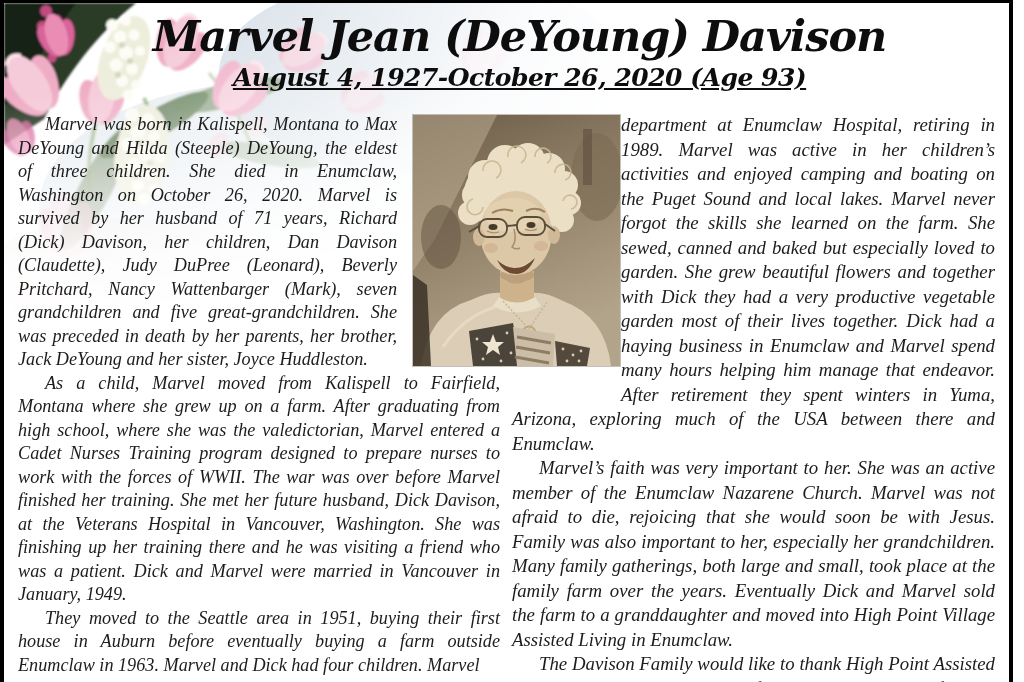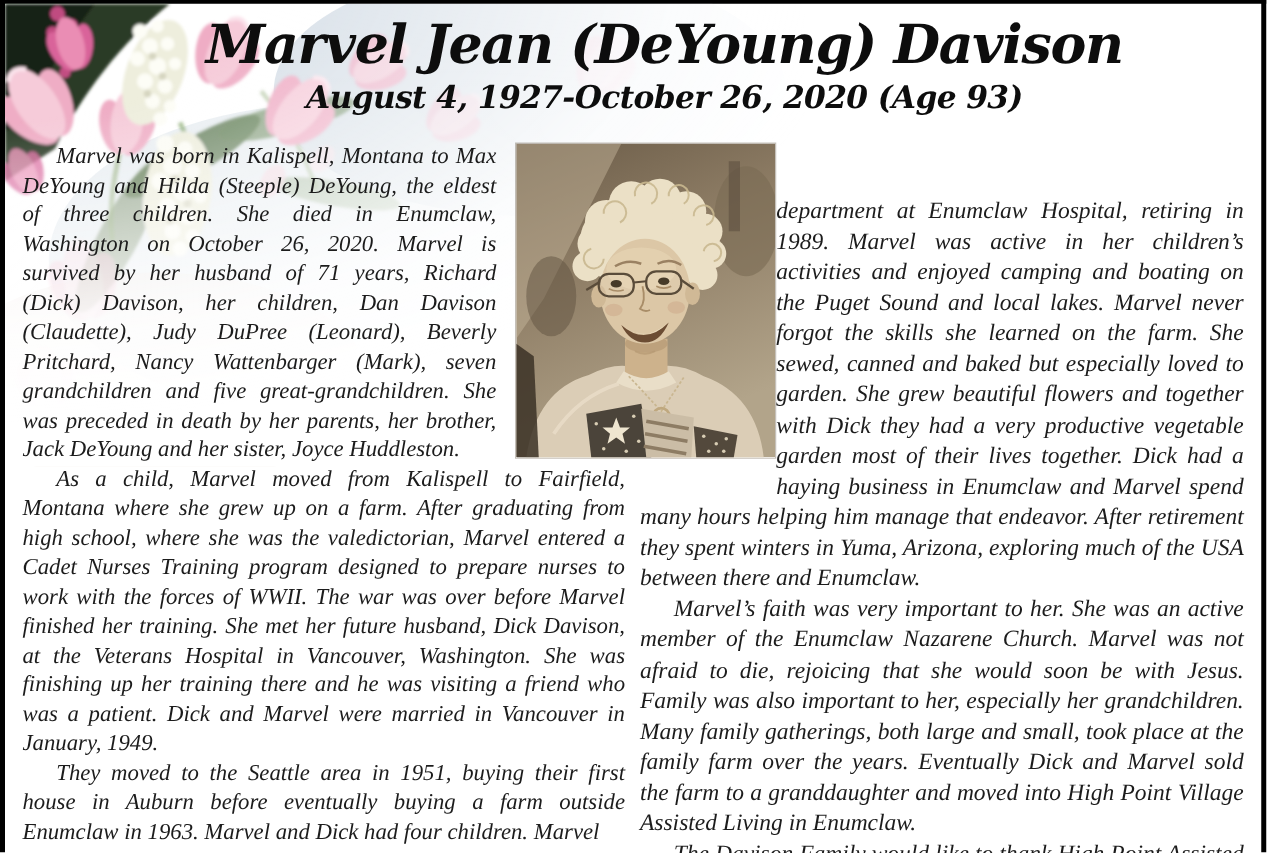--- a/index.html
+++ b/index.html
@@ -9,32 +9,32 @@
          border-left:4px solid #000;border-top:3px solid #000;border-right:4px solid #000;
          overflow:hidden;}
   
   .flowers{position:absolute;left:0;top:0;width:640px;height:370px;z-index:0;pointer-events:none;}
   .flowers svg{display:block;}
   .flower-fade{position:absolute;left:0;top:0;width:100%;height:100%;
     background:radial-gradient(ellipse 125% 112% at -4% -8%,
       rgba(255,255,255,0) 30%, rgba(255,255,255,.45) 50%,
       rgba(255,255,255,.88) 70%, #ffffff 88%);}
   
-  .header{position:absolute;top:8px;left:12px;width:100%;text-align:center;z-index:3;padding-left:26px;box-sizing:border-box;}
+  .header{position:absolute;top:8px;left:0;width:100%;text-align:center;z-index:3;padding-left:26px;box-sizing:border-box;}
   .obit-name{font-family:"DejaVu Serif","Liberation Serif",serif;font-style:italic;font-weight:bold;
     font-size:43px;line-height:50px;color:#0d0d0d;letter-spacing:-1px;}
   .obit-dates{font-family:"DejaVu Serif","Liberation Serif",serif;font-style:italic;font-weight:bold;
-    font-size:25px;line-height:30px;color:#0d0d0d;letter-spacing:-0.5px;margin-top:2px;}
+    font-size:25px;line-height:30px;color:#0d0d0d;letter-spacing:-0.5px;margin-top:2px;text-decoration:underline;}
   
   .content{position:absolute;left:14px;top:110px;width:977px;z-index:2;display:flex;}
   .col{text-align:justify;}
   .col-left{width:488px;font-size:18.2px;line-height:23.5px;}
   .col-right{width:489px;margin-left:12px;font-size:18.8px;line-height:24.5px;}
   .col p{margin:0;padding:0;text-indent:27px;font-style:italic;}
-  .col p.no-indent{text-indent:0;margin-top:44px;}
+  .col p.no-indent{text-indent:0;}
   .photo-gap-left{float:right;width:103px;height:256px;}
   .photo-gap-right{float:left;width:109px;height:271px;}
   
   .portrait{position:absolute;left:409px;top:112px;width:207px;height:251px;z-index:2;
     box-shadow:0 0 0 1px rgba(90,75,55,.35);}
   .portrait svg{display:block;}
 </style>
 </head>
 <body>
 

